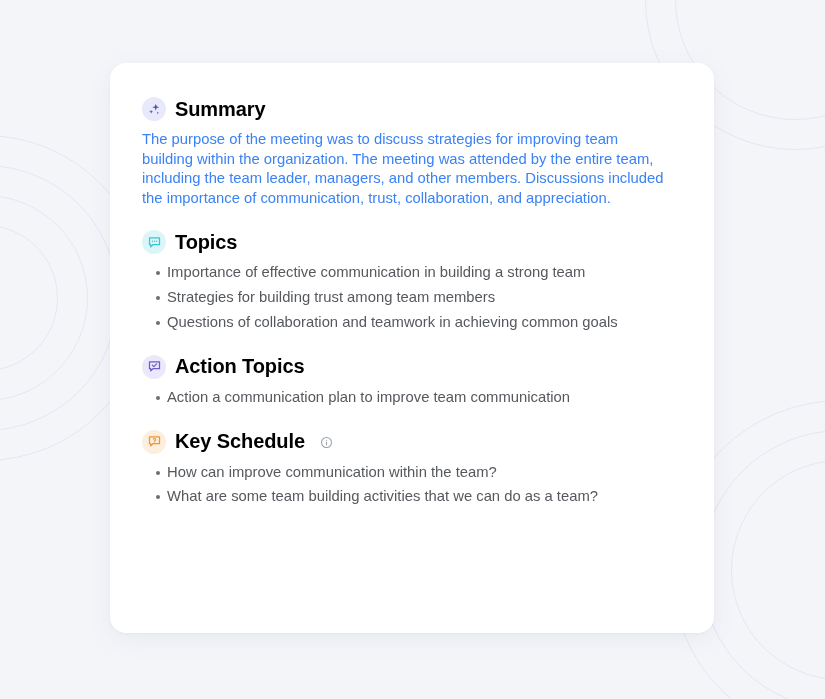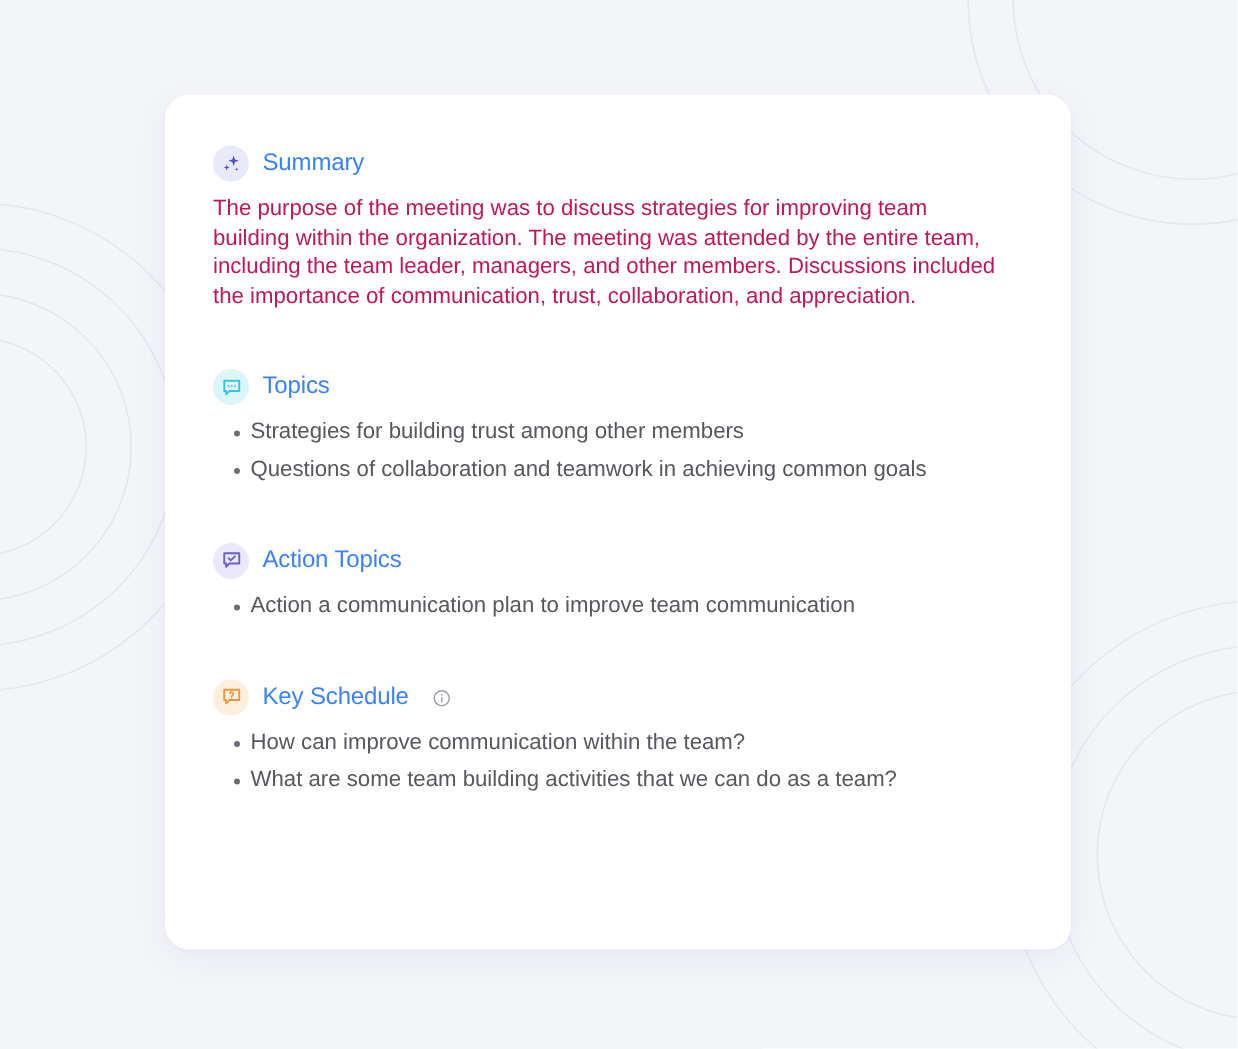--- a/index.html
+++ b/index.html
@@ -50,21 +50,21 @@
     background: #ffffff;
     border-radius: 16px;
     box-shadow: 0 6px 24px rgba(80, 95, 140, 0.07),
                 0 1px 3px rgba(80, 95, 140, 0.05);
     padding: 34px 32px 30px 32px;
     overflow: hidden;
   }
 
   
   .section { }
-  .section + .section { margin-top: 38px; }
+  .section + .section { margin-top: 22px; }
 
   .sec-head {
     display: flex;
     align-items: center;
     gap: 9px;
     margin-bottom: 9px;
   }
 
   .sec-icon {
     width: 24px;
@@ -76,39 +76,39 @@
     flex: 0 0 auto;
   }
   .sec-icon svg { display: block; }
 
   .ic-summary  { background: #e8e9fb; }
   .ic-topics   { background: #dcf6f8; }
   .ic-action   { background: #eae8fa; }
   .ic-question { background: #fdeedd; }
 
   .sec-title {
-    font-size: 16px;
-    font-weight: normal;
-    color: #3b82f6;
+    font-size: 20px;
+    font-weight: bold;
+    color: #000000;
     letter-spacing: -0.1px;
   }
 
   .info-icon {
     margin-left: 6px;
     display: inline-flex;
     align-items: center;
     position: relative;
     top: 1px;
   }
 
   
   .para {
     font-size: 14.8px;
     line-height: 19.6px;
-    color: #be185d;
+    color: #3b82f6;
     max-width: 522px;
   }
 
   ul.bullets {
     list-style: none;
     margin: 0;
     padding: 0;
   }
   ul.bullets li {
     position: relative;
@@ -172,21 +172,22 @@
         <svg width="15" height="15" viewBox="0 0 24 24" fill="none" stroke="#35c5d8" stroke-width="2" stroke-linejoin="round" stroke-linecap="round">
           <path d="M4 4.5h16v11H9.5L6 19v-3.5H4z"></path>
           <circle cx="8.6" cy="10" r="1.05" fill="#35c5d8" stroke="none"></circle>
           <circle cx="12" cy="10" r="1.05" fill="#35c5d8" stroke="none"></circle>
           <circle cx="15.4" cy="10" r="1.05" fill="#35c5d8" stroke="none"></circle>
         </svg>
       </span>
       <span class="sec-title">Topics</span>
     </div>
     <ul class="bullets">
-      <li>Strategies for building trust among other members</li>
+      <li>Importance of effective communication in building a strong team</li>
+      <li>Strategies for building trust among team members</li>
       <li>Questions of collaboration and teamwork in achieving common goals</li>
     </ul>
   </div>
 
   <div class="section sec-action">
     <div class="sec-head">
       <span class="sec-icon ic-action">
         <svg width="15" height="15" viewBox="0 0 24 24" fill="none" stroke="#6b5ec9" stroke-width="2" stroke-linejoin="round" stroke-linecap="round">
           <path d="M4 4.5h16v11H9.5L6 19v-3.5H4z"></path>
           <path d="M8.6 9.8l2.4 2.4 4.4-4.4"></path>

